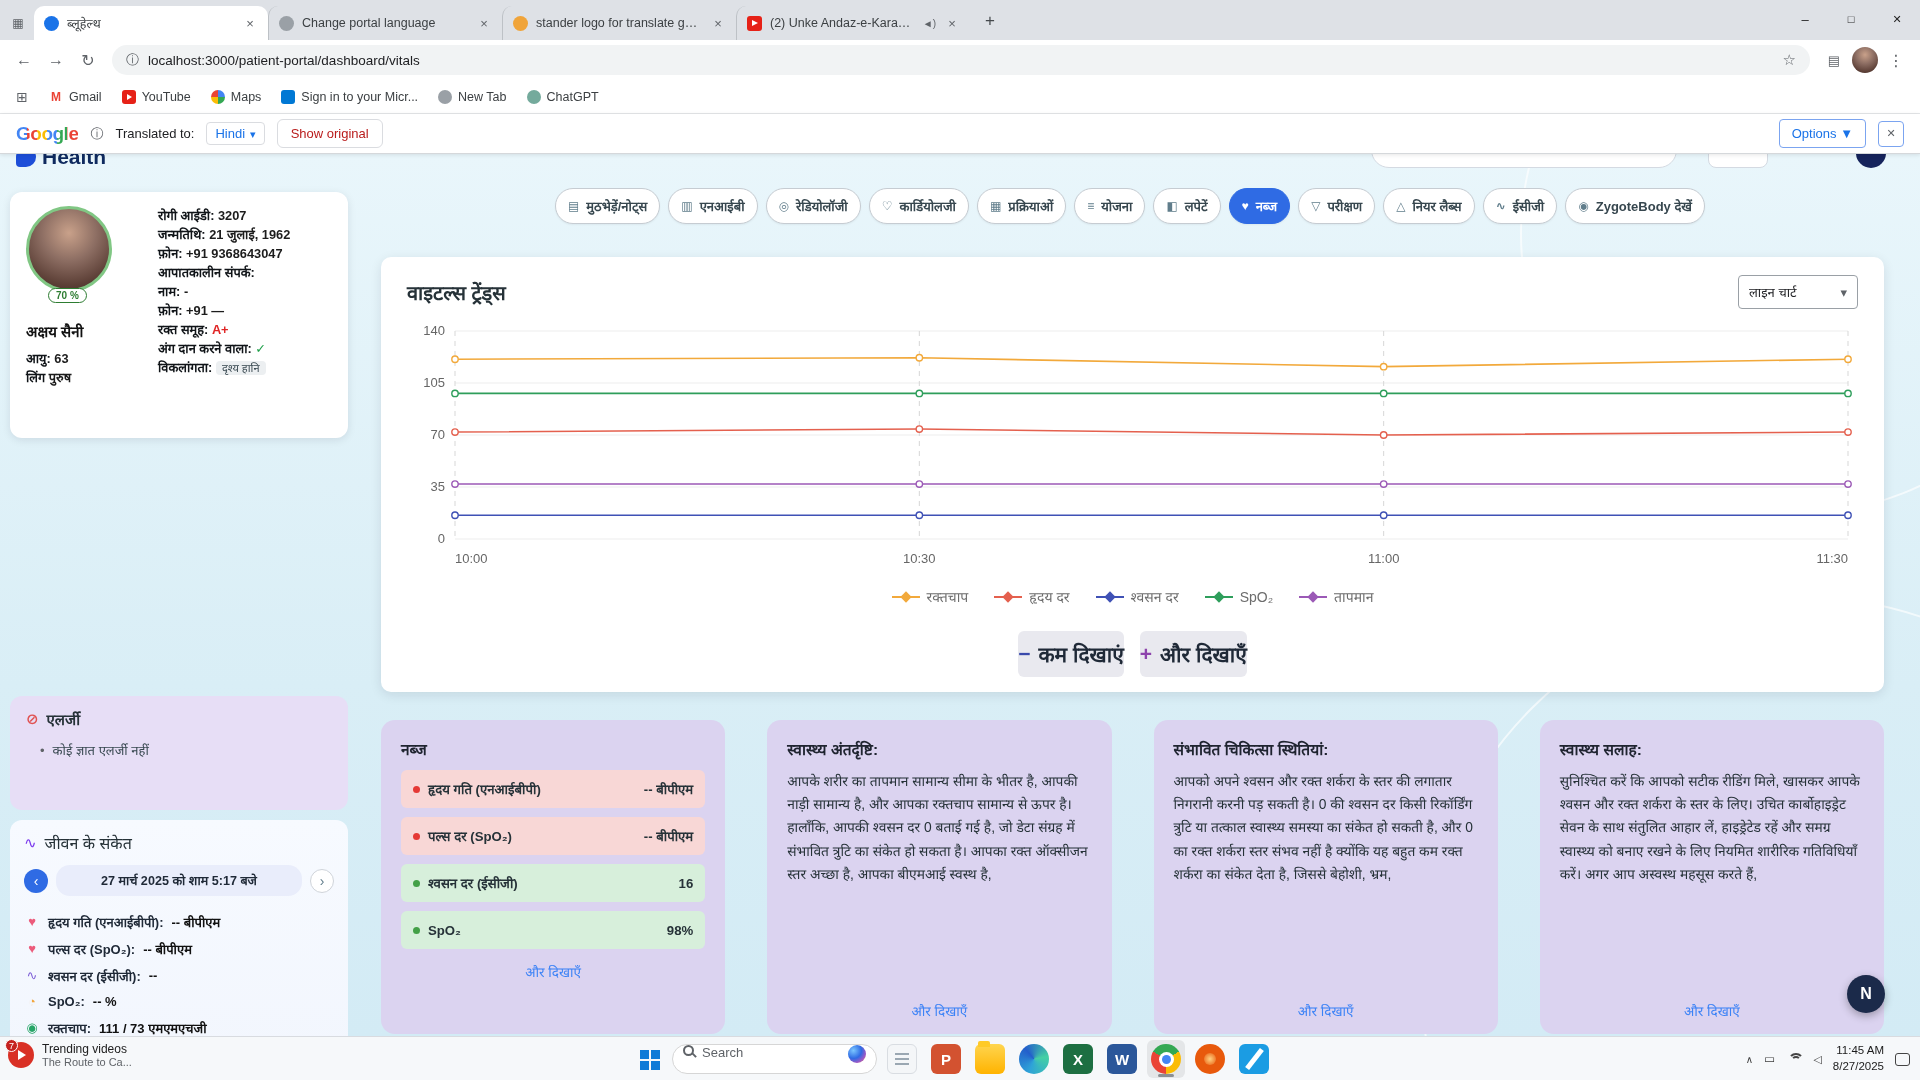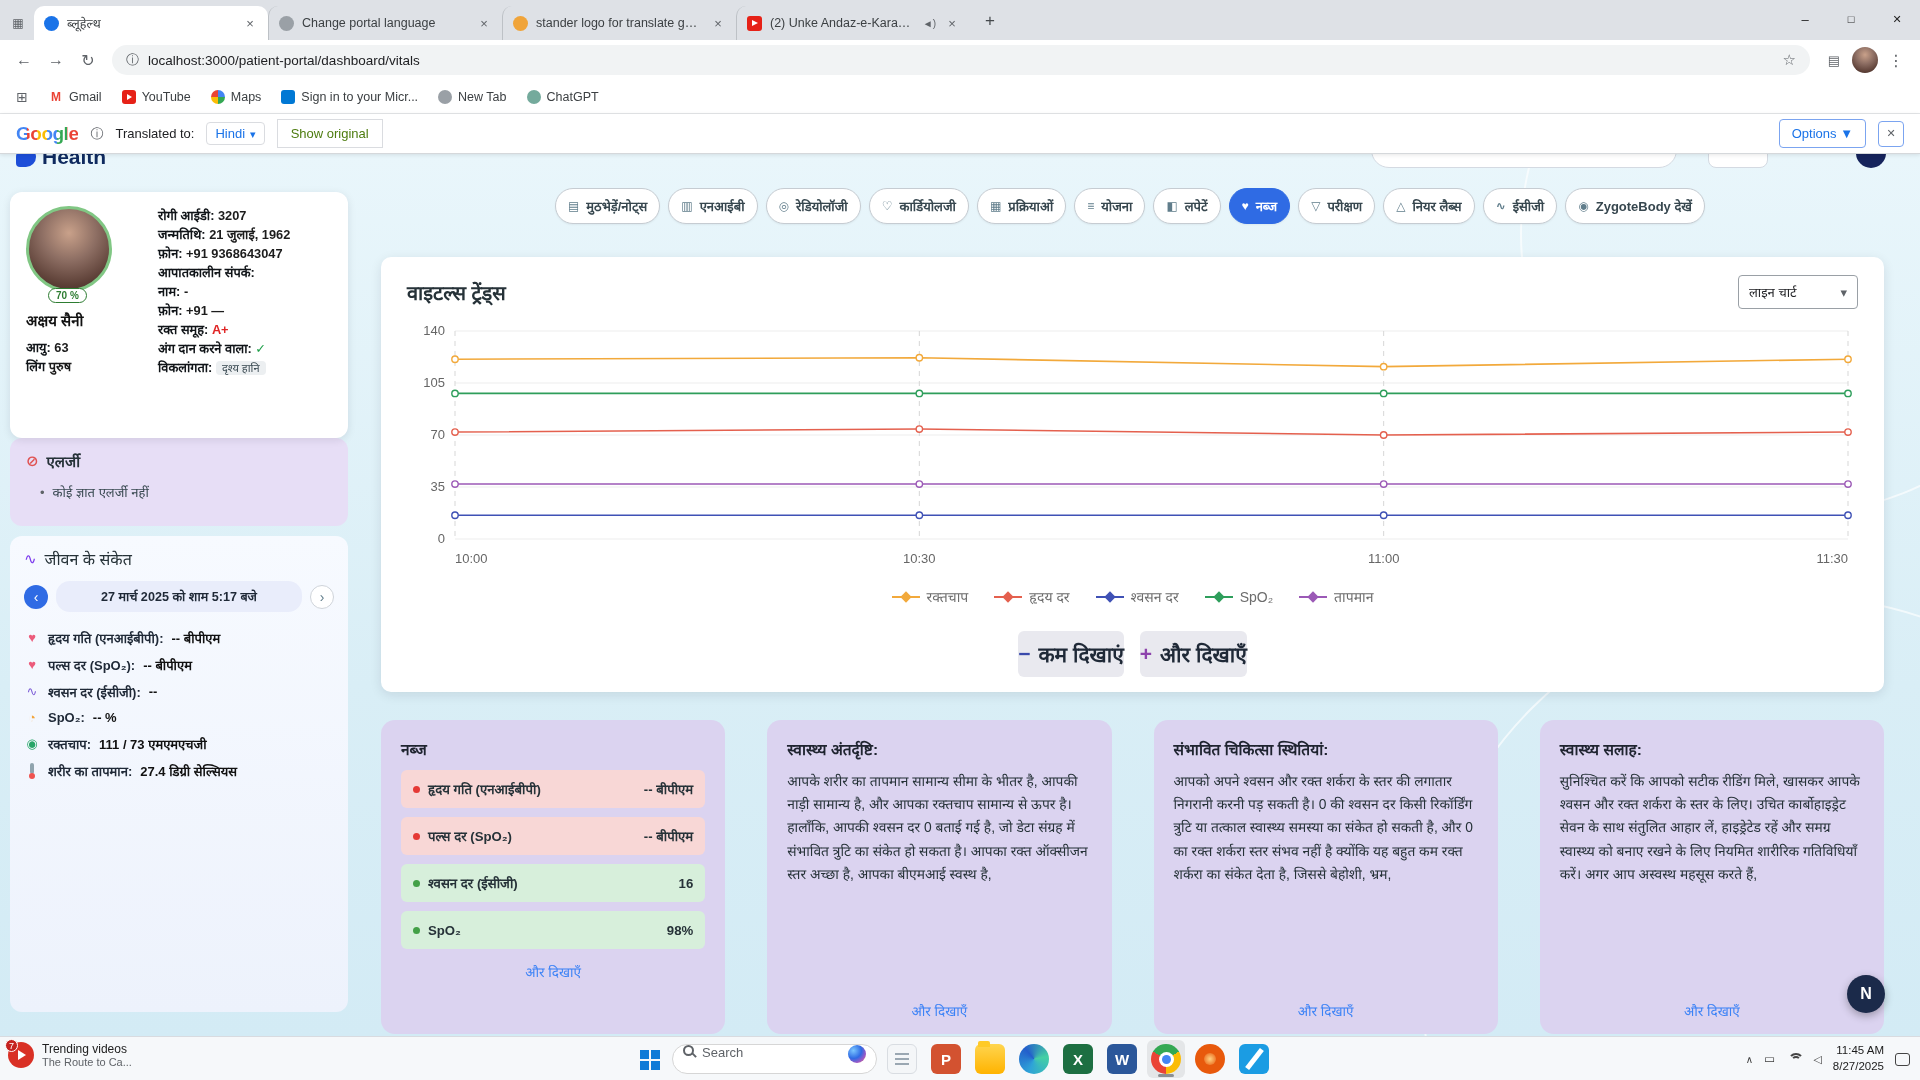--- a/index.html
+++ b/index.html
@@ -62,21 +62,21 @@
   .bf-globe{border-radius:50%;background:#9aa0a6}
   .bf-gpt{border-radius:50%;background:#74aa9c}
 
   .translatebar{height:40px;background:#fff;border-bottom:1px solid #d5d8db;display:flex;align-items:center;padding:0 16px;gap:12px;box-shadow:0 1px 4px rgba(0,0,0,.10);position:relative;z-index:5}
   .g-logo{font-weight:bold;font-size:19px;letter-spacing:-.5px;background:linear-gradient(90deg,#4285F4 0 17%,#EA4335 17% 34%,#FBBC05 34% 50%,#4285F4 50% 66%,#34A853 66% 83%,#EA4335 83% 100%);-webkit-background-clip:text;background-clip:text;color:transparent}
   .t-shield{color:#5f6368;font-size:13px}
   .t-shield::before{content:"ⓘ"}
   .t-label{font-size:13px;color:#202124}
   .t-lang{display:flex;align-items:center;gap:5px;border:1px solid #dadce0;border-radius:4px;padding:3px 8px;font-size:13px;color:#1a73e8;cursor:pointer}
   .t-caret::before{content:"▾";color:#1a73e8;font-size:11px}
-  .t-show{border:1px solid #dadce0;border-radius:0;padding:6px 13px;font-size:13px;color:#4d7c0f;cursor:pointer}
+  .t-show{border:1px solid #dadce0;border-radius:6px;padding:6px 13px;font-size:13px;color:#b91c1c;cursor:pointer}
   .t-spacer{flex:1}
   .t-options{border:1px solid #7ba4f0;border-radius:4px;padding:6px 12px;font-size:13px;color:#1a73e8;cursor:pointer}
   .t-close{width:26px;height:26px;border:1px solid #7ba4f0;border-radius:4px;display:flex;align-items:center;justify-content:center;color:#5f6368;font-size:11px;cursor:pointer}
   .t-close::before{content:"✕"}
 
   
   .page{position:absolute;top:154px;left:0;right:0;bottom:44px;background:linear-gradient(180deg,#e9f6fb 0%,#d9eef6 60%,#d3ebf5 100%);overflow:hidden}
   .decor{position:absolute;border:2px solid rgba(255,255,255,.65);border-radius:50%}
   .decor1{width:560px;height:560px;right:-160px;top:-200px}
   .decor2{width:760px;height:760px;right:-260px;bottom:-320px}
@@ -86,31 +86,31 @@
   .logo-text{font-size:21px;font-weight:bold;color:#0f2a5f}
   .partial-search{position:absolute;top:-22px;left:1371px;width:306px;height:36px;background:#fff;border:1px solid #d4dae2;border-radius:18px}
   .partial-btn{position:absolute;top:-22px;left:1708px;width:60px;height:36px;background:#fff;border:1px solid #d4dae2;border-radius:8px}
   .partial-avatar{position:absolute;top:-16px;left:1856px;width:30px;height:30px;border-radius:50%;background:#16245c}
 
   
   .sidebar{position:absolute;left:10px;top:38px;width:338px;bottom:6px}
   .patient-card{background:#fff;border-radius:12px;box-shadow:0 2px 8px rgba(16,24,40,.10);padding:16px;height:246px;position:relative}
   .photo{position:absolute;left:16px;top:14px;width:86px;height:86px;border-radius:50%;border:3px solid #81c784;background:radial-gradient(circle at 50% 30%,#c9a18a 0%,#8d6e63 40%,#5d4037 75%,#3e2723 100%)}
   .photo-badge{position:absolute;left:38px;top:96px;background:#fff;border:1px solid #2e7d32;color:#2e7d32;font-size:10px;font-weight:bold;border-radius:9px;padding:1px 7px}
-  .p-left{position:absolute;left:16px;top:118px;width:130px}
+  .p-left{position:absolute;left:16px;top:129px;width:130px}
   .p-name{font-size:15px;font-weight:bold;color:#111;margin-bottom:8px}
   .p-row{font-size:12.8px;color:#222;line-height:19px}
   .pl{font-weight:bold;color:#101418}
   .pv{font-weight:bold;color:#1c1c1c}
   .pv.red{color:#e02424}
   .pv.green{color:#1fa04a}
   .pv.chip{background:#eceff1;font-weight:normal;font-size:11px;padding:1px 6px;border-radius:4px;color:#37474f}
   .p-right{position:absolute;left:148px;top:14px;right:12px}
 
-  .allergy-card{background:#e7def6;border-radius:12px;padding:13px 16px;height:88px}
+  .allergy-card{margin-top:258px;background:#e7def6;border-radius:12px;padding:13px 16px;height:114px}
   .al-head{display:flex;align-items:center;gap:8px;font-size:15px;font-weight:bold;color:#263238}
   .al-icon{color:#e05252;font-size:15px}
   .al-icon::before{content:"⊘"}
   .al-item{margin-top:12px;padding-left:14px;font-size:13px;color:#37474f}
   .al-item::before{content:"•";margin-right:8px;color:#5f6368}
 
   .vitals-card{margin-top:10px;background:linear-gradient(#f7faff,#edf2fc);border-radius:12px;padding:12px 14px;height:476px;overflow:hidden}
   .vt-head{display:flex;align-items:center;gap:8px;font-size:16px;font-weight:normal;color:#263238}
   .vt-icon{color:#7c3aed;font-size:15px}
   .vt-icon::before{content:"∿"}

